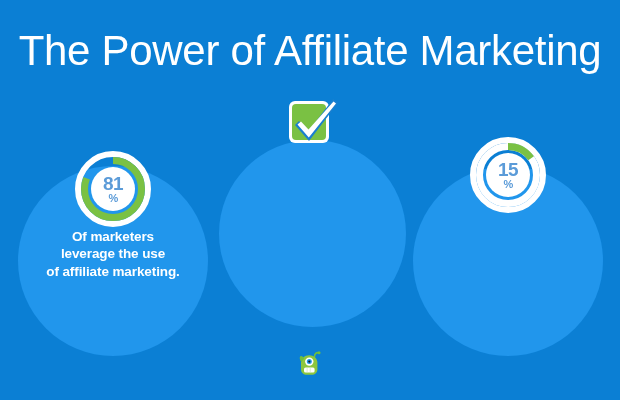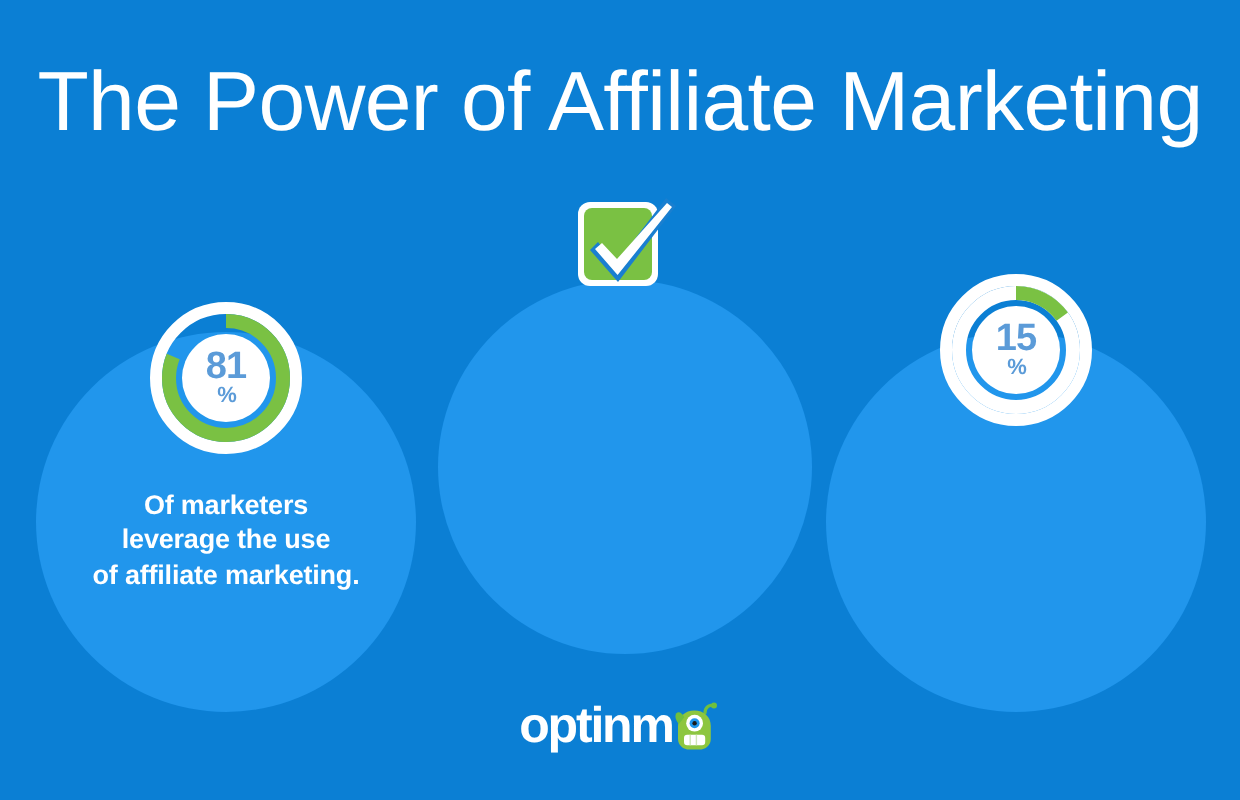--- a/index.html
+++ b/index.html
@@ -58,21 +58,21 @@
 
   .panel-text {
     font-size: 13.5px;
     font-weight: bold;
     line-height: 1.28;
     color: #ffffff;
     white-space: pre-line;
     letter-spacing: -0.1px;
   }
   .panel-left .panel-text,
-  .panel-right .panel-text { margin-top: 16px; }
+  .panel-right .panel-text { }
   .panel-center .panel-text { margin-top: 18px; font-size: 13.8px; }
 
   
   .donut-wrap {
     width: 78px;
     height: 78px;
     margin: 0 auto;
     position: relative;
   }
   .donut-wrap svg { display: block; }
@@ -201,21 +201,20 @@
       </svg>
       <div class="donut-label">
         <span class="donut-value">15</span>
           <span class="donut-pct">%</span>
       </div>
     </div>
   </div>
 
   <div class="logo">
     <span class="logo-inner">
-      <span class="logo-txt">optinm</span>
       <span class="logo-mark">
         <svg width="24" height="26" viewBox="0 0 24 26" aria-hidden="true">
 
           <path d="M16.5 5.5 C16.5 2.5 19 1 20.5 2" stroke="#6fbf3f" stroke-width="1.6" fill="none" stroke-linecap="round"></path>
           <circle cx="21" cy="1.8" r="1.5" fill="#6fbf3f"></circle>
 
           <path d="M3 12 C3 7.2 6.6 4.2 11.2 4.2 C15.8 4.2 19.4 7.2 19.4 12 L19.4 18.5
                    C19.4 21.6 16.9 23.8 13.6 23.8 L8.8 23.8 C5.5 23.8 3 21.6 3 18.5 Z" fill="#8dc63f"></path>
 
           <path d="M3.4 11 C1.8 9 1.2 6.8 2.2 5.6 C3.3 4.4 5.2 5.6 6.2 7.6 Z" fill="#6fbf3f"></path>

